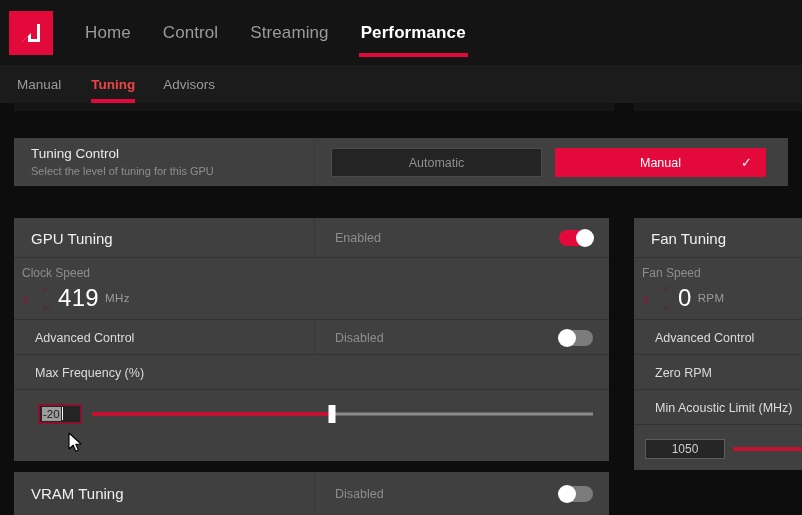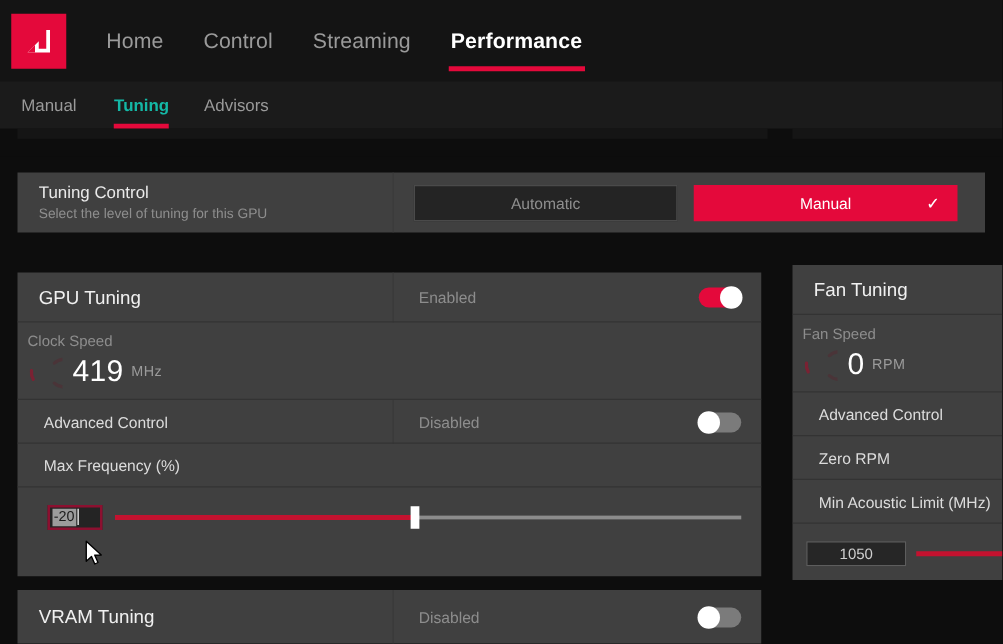--- a/index.html
+++ b/index.html
@@ -79,21 +79,21 @@
     position: relative;
     font-size: 13.5px;
     color: #9a9a9a;
     padding: 0 14px;
     height: 38px;
     display: flex;
     align-items: center;
     cursor: pointer;
   }
   .sub-item:first-child { padding-left: 0; padding-right: 16px; }
-  .sub-item.active { color: #14b8a6; font-weight: bold; }
+  .sub-item.active { color: #ef4444; font-weight: bold; }
   .sub-item.active::after {
     content: "";
     position: absolute;
     left: 14px; right: 14px; bottom: 0px;
     height: 4px;
     background: #e4093b;
   }
 
   
   .ghost-strip {
@@ -341,21 +341,21 @@
   }
 
   
   #vram-tuning {
     left: 14px; top: 472px;
     width: 595px; height: 43px;
   }
 
   
   #fan-tuning {
-    left: 634px; top: 212px;
+    left: 634px; top: 218px;
     width: 168px; height: 252px;
     overflow: hidden;
   }
 
   .fan-num-input {
     position: absolute;
     left: 11px; top: 50%;
     transform: translateY(-50%);
     width: 80px; height: 20px;
     border: 1px solid #5d5d5d;

